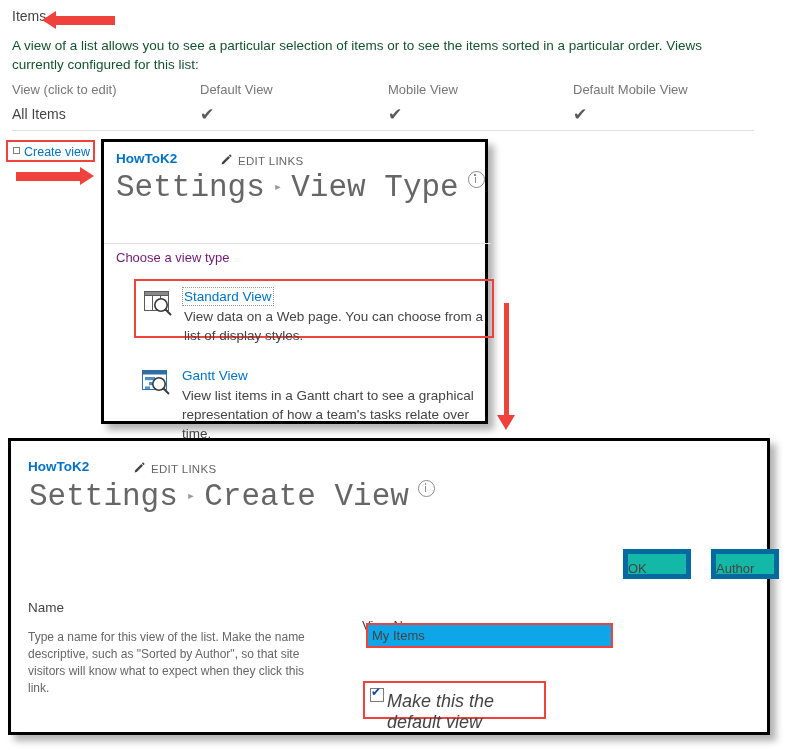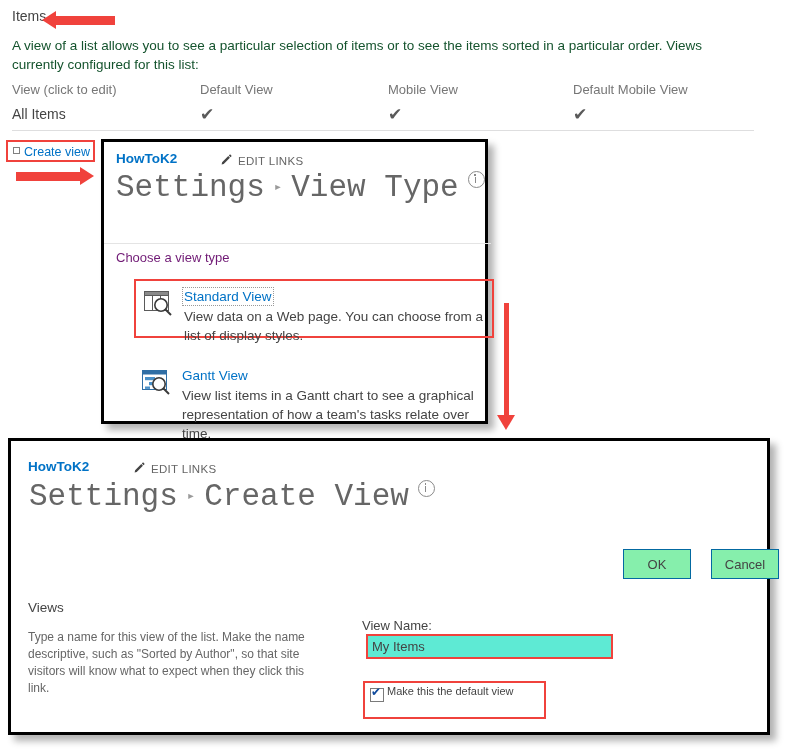--- a/index.html
+++ b/index.html
@@ -176,46 +176,46 @@
     margin-top: 2px;
   }
 
   
   #panel-createview {
     left: 8px; top: 438px; width: 762px; height: 297px;
   }
   #cv-ok, #cv-cancel {
     position: absolute;
     width: 68px; height: 30px;
-    border: 1px solid #0369a1;
-    background: #86efac;
+    border: 5px solid #0369a1;
+    background: #14b8a6;
     font-size: 13px; color: #444;
-    text-align: center; line-height: 30px;
+    line-height: 30px;
     box-sizing: border-box;
   }
   #cv-ok { left: 612px; top: 108px; }
   #cv-cancel { left: 700px; top: 108px; }
 
   #cv-name-head {
     position: absolute; left: 17px; top: 159px;
     font-size: 13.5px; color: #444;
   }
   #cv-name-desc {
     position: absolute; left: 17px; top: 188px; width: 300px;
     font-size: 12px; color: #666; line-height: 17px;
   }
   #cv-viewname-label {
     position: absolute; left: 351px; top: 177px;
     font-size: 13px; color: #444;
   }
   #cv-viewname-box {
-    position: absolute; left: 355px; top: 193px;
+    position: absolute; left: 355px; top: 182px;
     width: 247px; height: 25px;
     border: 2px solid #f0423c; box-sizing: border-box;
-    background: #5eead4;
+    background: #0ea5e9;
   }
   #cv-viewname-input {
     position: absolute; left: 4px; top: 3px;
     font-size: 13px; color: #444;
   }
   #cv-default-box {
     position: absolute; left: 352px; top: 240px;
     width: 183px; height: 38px;
     border: 2px solid #f0423c; box-sizing: border-box;
     background: #fff;
@@ -225,22 +225,22 @@
     width: 12px; height: 12px;
     border: 1px solid #7a7a7a;
     background: #fff;
   }
   #cv-checkbox::after {
     content: "\2714";
     position: absolute; left: 0px; top: -4px;
     font-size: 12px; color: #0f4a9c; line-height: 14px;
   }
   #cv-default-l1 {
-    position: absolute; left: 22px; top: 2px;
-    font-size: 11px; color: #444;
+    position: absolute; left: 22px; top: 8px;
+    font-size: 18px; color: #444; font-style: italic;
   }
   #cv-default-l2 {
     position: absolute; left: 28px; top: 19px;
     font-size: 12.5px; color: #444;
   }
 </style>
 </head>
 <body>
 
 <div class="abs" id="views-heading">Items</div>
@@ -348,23 +348,23 @@
         </svg>
       </span><span>EDIT LINKS</span>
     </span>
   </div>
 
   <div class="abs page-title" style="left:18px; top:38px;">
     <span>Settings</span><span class="sep">▸</span><span>Create View</span><span class="info-icon"></span>
   </div>
 
   <div id="cv-ok">OK</div>
-  <div id="cv-cancel">Cancel</div>
-
-  <div id="cv-name-head">Views</div>
+  <div id="cv-cancel">Author</div>
+
+  <div id="cv-name-head">Name</div>
   <div id="cv-name-desc">Type a name for this view of the list. Make the name descriptive, such as "Sorted by Author", so that site visitors will know what to expect when they click this link.</div>
 
   <div id="cv-viewname-label">View Name:</div>
   <div id="cv-viewname-box">
     <div id="cv-viewname-input" placeholder="">My Items</div>
   </div>
 
   <div id="cv-default-box">
     <div id="cv-checkbox"></div>
     <div id="cv-default-l1">Make this the default view</div>

